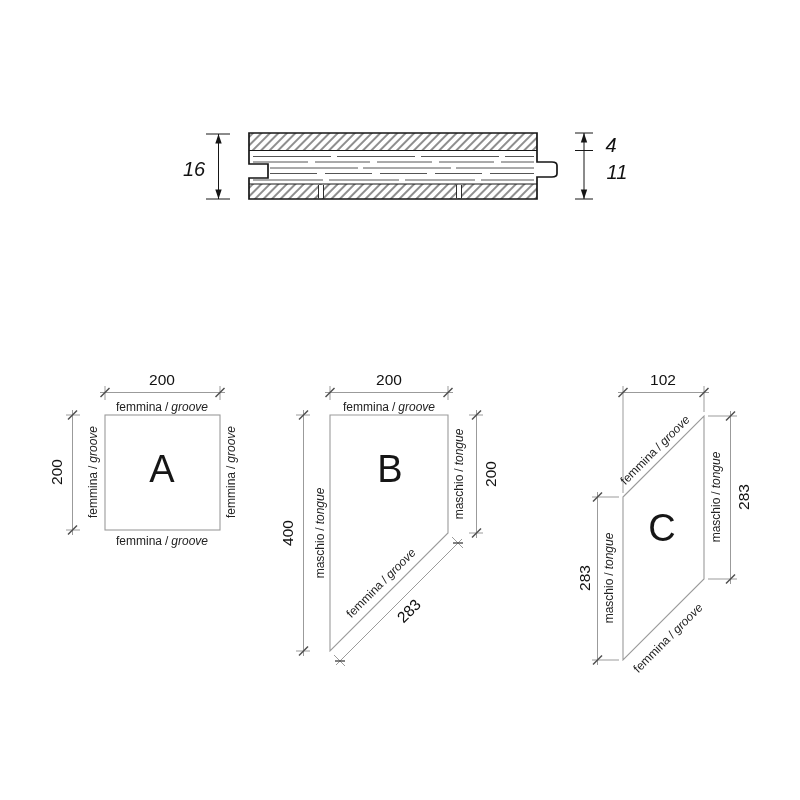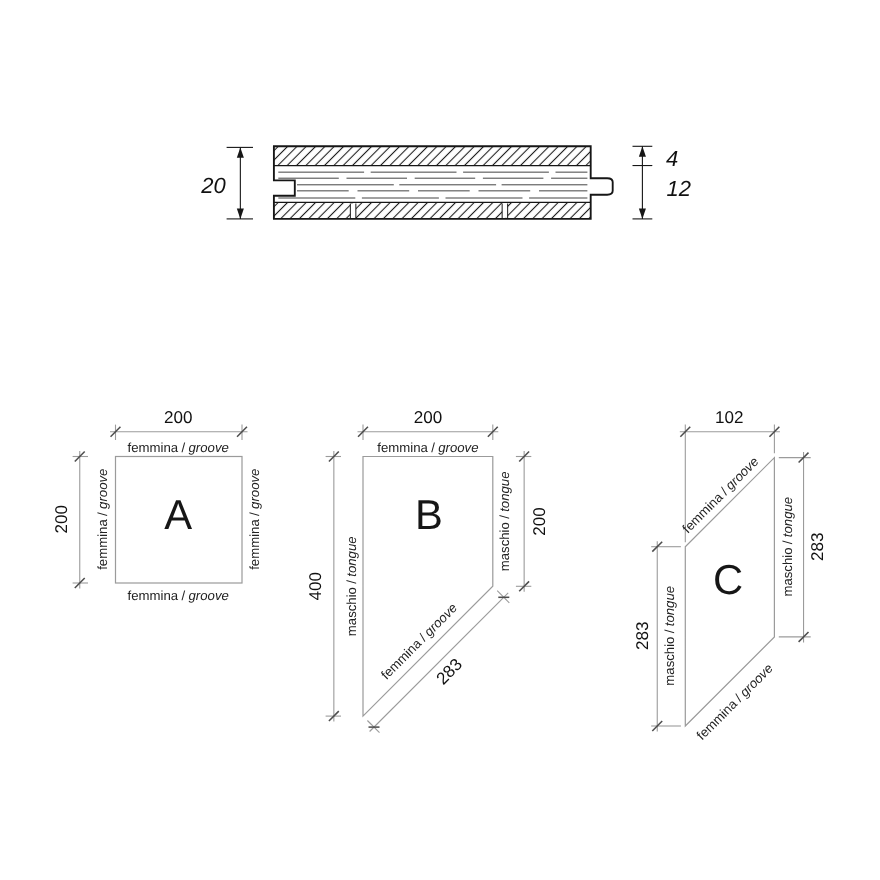--- a/index.html
+++ b/index.html
@@ -129,23 +129,23 @@
       <line x1="335" y1="661" x2="345" y2="661"></line>
       <line x1="618.5" y1="397" x2="627.5" y2="388"></line>
       <line x1="699.5" y1="397" x2="708.5" y2="388"></line>
       <line x1="726" y1="420.5" x2="735" y2="411.5"></line>
       <line x1="726" y1="583.5" x2="735" y2="574.5"></line>
       <line x1="593" y1="501.5" x2="602" y2="492.5"></line>
       <line x1="593" y1="664.5" x2="602" y2="655.5"></line>
     </g>
   </svg>
 
-  <div class="t csnum" style="left:194px;top:169px;">20</div>
+  <div class="t csnum" style="left:194px;top:169px;">16</div>
   <div class="t csnum" style="left:611px;top:145px;">4</div>
-  <div class="t csnum" style="left:617px;top:172px;">12</div>
+  <div class="t csnum" style="left:617px;top:172px;">11</div>
 
   <div class="t num" style="left:162px;top:380px;">200</div>
   <div class="t num r90" style="left:57px;top:472px;">200</div>
   <div class="t lbl" style="left:162px;top:407px;"><span>femmina</span><span class="sep">/</span><span class="em">groove</span></div>
   <div class="t lbl r90" style="left:93px;top:472px;"><span>femmina</span><span class="sep">/</span><span class="em">groove</span></div>
   <div class="t lbl r90" style="left:231px;top:472px;"><span>femmina</span><span class="sep">/</span><span class="em">groove</span></div>
   <div class="t lbl" style="left:162px;top:541px;"><span>femmina</span><span class="sep">/</span><span class="em">groove</span></div>
   <div class="t letter" style="left:162px;top:469px;">A</div>
 
   <div class="t num" style="left:389px;top:380px;">200</div>

